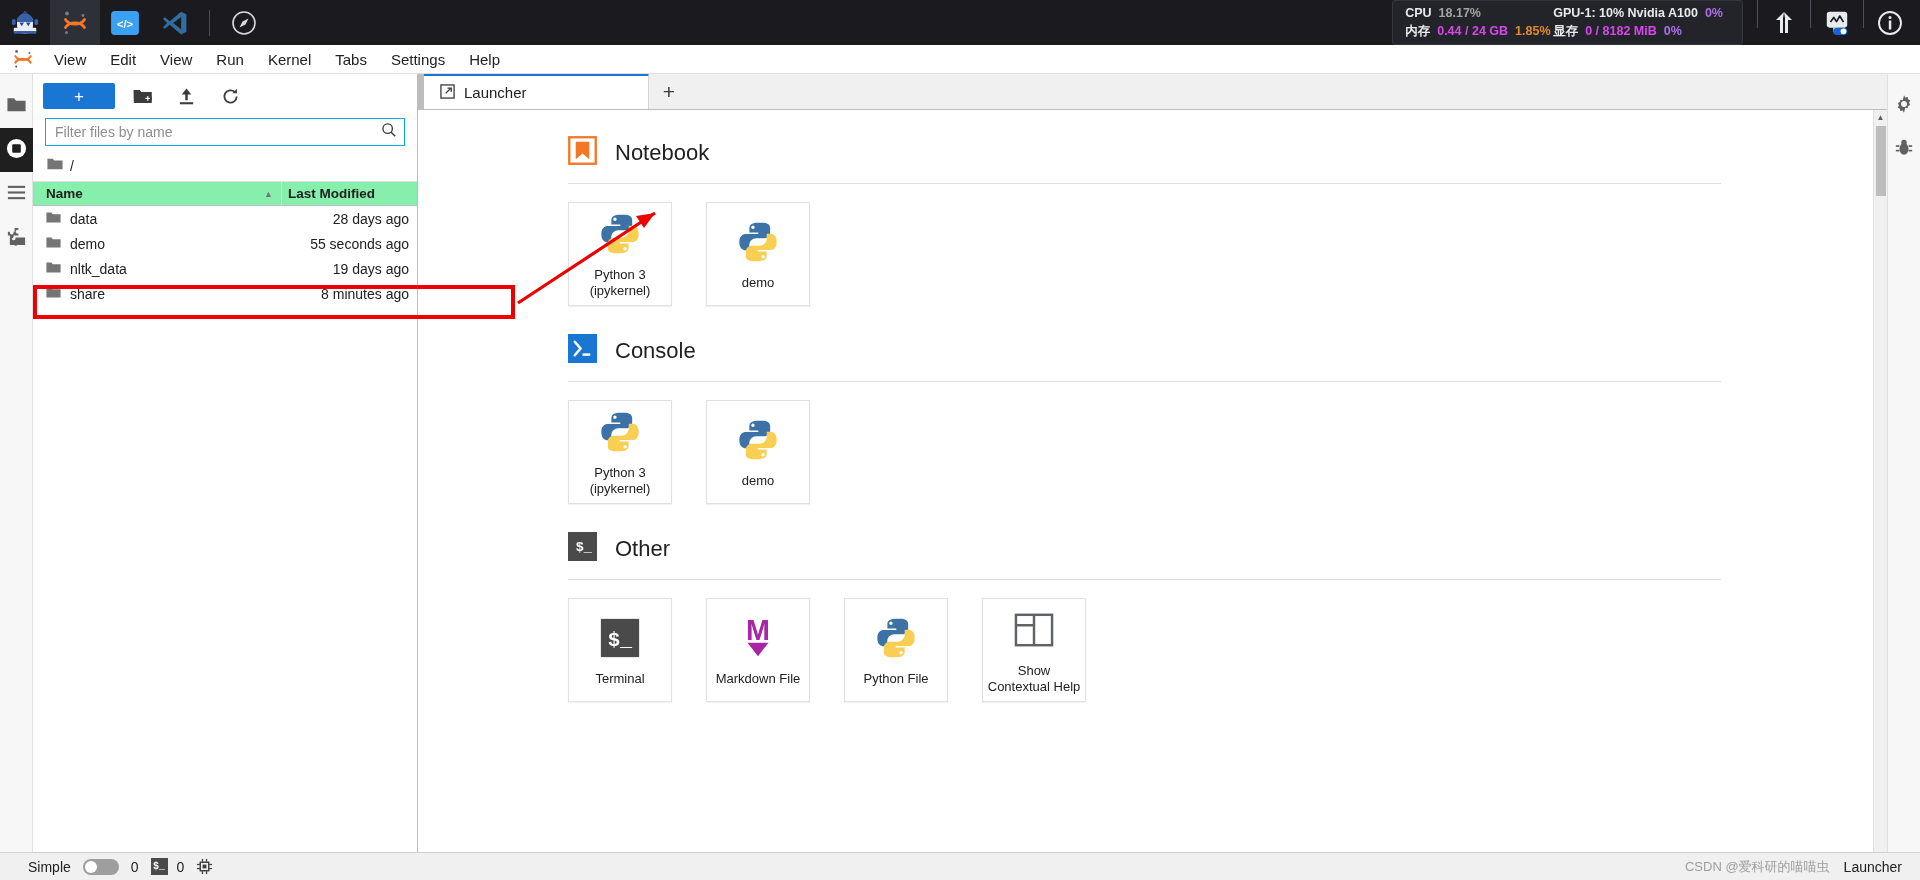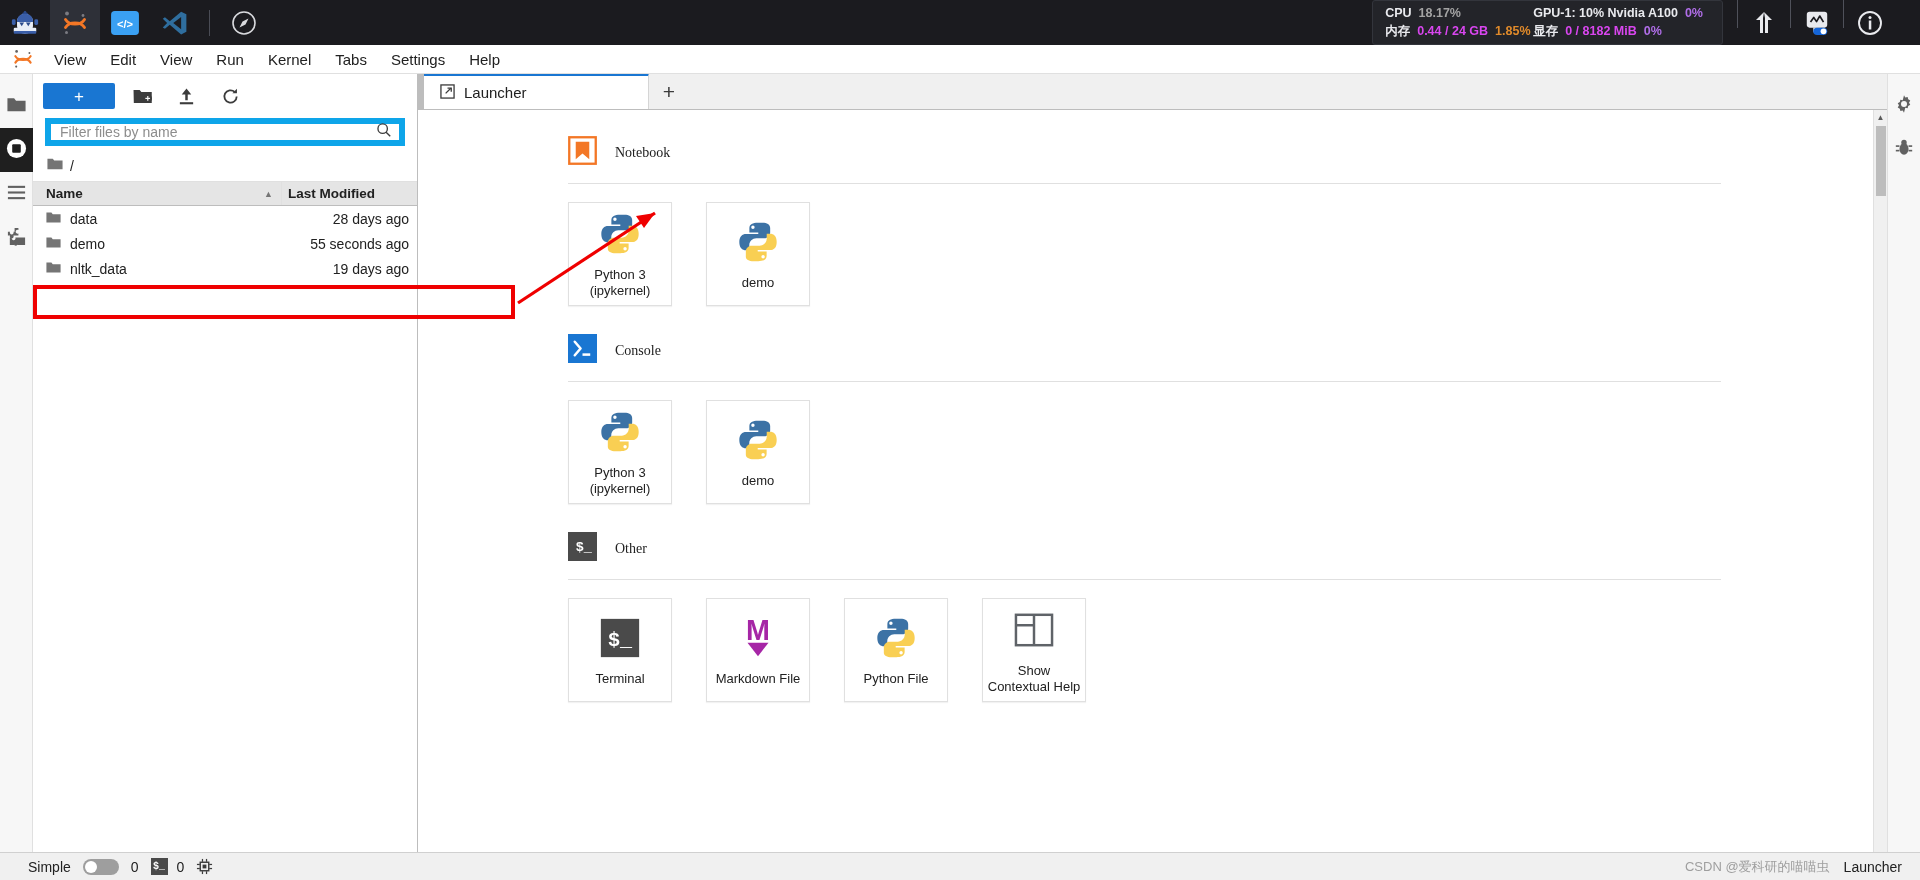--- a/index.html
+++ b/index.html
@@ -17,21 +17,21 @@
   }
   .topbar-left { display: flex; align-items: center; height: 45px; }
   .tb-icon {
     width: 50px; height: 45px; display: flex; align-items: center; justify-content: center;
     cursor: pointer;
   }
   .tb-icon.active { background: #2e3038; }
   .tb-sep { width: 1px; height: 26px; background: #4a4c55; margin: 0 9px; }
 
   .topbar-right {
-    margin-left: auto; display: flex; height: 45px; padding-right: 24px;
+    margin-left: auto; display: flex; height: 45px; padding-right: 4px;
   }
   .res-panel {
     background: #232429; border: 1px solid #33353c; border-radius: 3px;
     padding: 3px 12px 4px 12px; margin-right: 14px;
     font-size: 12.5px; line-height: 1.45; font-weight: bold;
     display: flex; flex-direction: column;
   }
   .res-row { display: flex; white-space: nowrap; }
   .res-col { display: flex; align-items: baseline; }
   .res-col.cpu { width: 148px; }
@@ -81,36 +81,36 @@
   .new-btn {
     background: #1976d2; color: #fff; border: none; width: 72px; height: 26px;
     font-size: 17px; line-height: 1; cursor: pointer; border-radius: 2px;
   }
   .tb-sq {
     width: 34px; height: 28px; display: flex; align-items: center; justify-content: center;
     cursor: pointer; color: #3c3c3c; margin-left: 4px;
   }
   .fb-filter { padding: 0 12px 8px 12px; }
   .filter-wrap {
-    display: flex; align-items: center; border: 6px solid #0ea5e9; height: 28px;
+    display: flex; align-items: center; border: 1px solid #0ea5e9; height: 28px;
     padding: 0 7px 0 9px; background: #fff;
   }
   .filter-wrap input {
     flex: 1; border: none; outline: none; font-size: 14px; color: #212121;
     font-family: "Liberation Sans", sans-serif; background: transparent;
   }
   .filter-wrap input::placeholder { color: #8d8d8d; }
   .breadcrumb {
     display: flex; align-items: center; gap: 7px; padding: 3px 12px 7px 14px;
     font-size: 14px; color: #212121; cursor: pointer;
   }
   .fb-head {
     display: flex; align-items: center; border-top: 1px solid #e0e0e0;
     border-bottom: 1px solid #bdbdbd; height: 25px; font-size: 13.5px; font-weight: bold;
-    color: #212121; background: #e5e5e5;
+    color: #212121; background: #86efac;
   }
   .fh-name { flex: 1; display: flex; align-items: center; padding-left: 13px;
     border-right: 1px solid #e0e0e0; height: 100%; cursor: pointer; }
   .fh-sort { margin-left: auto; margin-right: 8px; color: #757575; font-size: 9px; }
   .fh-mod { width: 135px; padding-left: 6px; cursor: pointer; }
   .fb-list { flex: 1; overflow: hidden; }
   .fb-row {
     display: flex; align-items: center; height: 25px; font-size: 14px; color: #212121;
     cursor: pointer; padding-left: 13px;
   }
@@ -134,21 +134,21 @@
   .tab-add {
     width: 32px; height: 28px; margin-left: 4px; margin-bottom: 3px;
     display: flex; align-items: center; justify-content: center;
     font-size: 21px; color: #3c3c3c; cursor: pointer;
   }
 
   .launcher { flex: 1; position: relative; overflow: hidden; display: flex; }
   .launcher-scroll { flex: 1; padding: 26px 0 0 0; overflow: hidden; }
   .lsection { padding-left: 150px; padding-right: 152px; }
   .sec-head { display: flex; align-items: center; gap: 18px; margin-bottom: 14px; }
-  .sec-title { font-size: 14px; color: #212121; font-family: Liberation Serif, serif; }
+  .sec-title { font-size: 22px; color: #212121; }
   .sec-rule { border-bottom: 1px solid #e0e0e0; margin-bottom: 18px; }
   .cards { display: flex; gap: 34px; flex-wrap: wrap; }
   .card {
     width: 104px; height: 104px; border: 1px solid #e0e0e0; background: #fff;
     display: flex; flex-direction: column; align-items: center; justify-content: center;
     cursor: pointer; padding: 6px 4px; box-shadow: 0 1px 1px rgba(0,0,0,.05);
   }
   .card-ico { height: 52px; display: flex; align-items: center; justify-content: center; }
   .card-lbl {
     font-size: 13px; color: #212121; text-align: center; line-height: 1.25; margin-top: 7px;
@@ -446,20 +446,31 @@
         <div class="fb-row">
           <div class="nm">
             <span>
               <svg width="15" height="13" viewBox="0 0 18 15">
                   <path d="M0.5 1.5h6l1.6 2h9.4v10h-17z" fill="#757575"></path>
                 </svg>
             </span>
             <span>nltk_data</span>
           </div>
           <div class="md">19 days ago</div>
+        </div>
+        <div class="fb-row">
+          <div class="nm">
+            <span>
+              <svg width="15" height="13" viewBox="0 0 18 15">
+                  <path d="M0.5 1.5h6l1.6 2h9.4v10h-17z" fill="#757575"></path>
+                </svg>
+            </span>
+            <span>share</span>
+          </div>
+          <div class="md">8 minutes ago</div>
         </div>
       </div>
     </div>
 
     <div class="main">
       <div class="tabbar">
         <div class="tab-spacer"></div>
         <div class="tab">
           <span>
             <svg width="15" height="15" viewBox="0 0 16 16">

